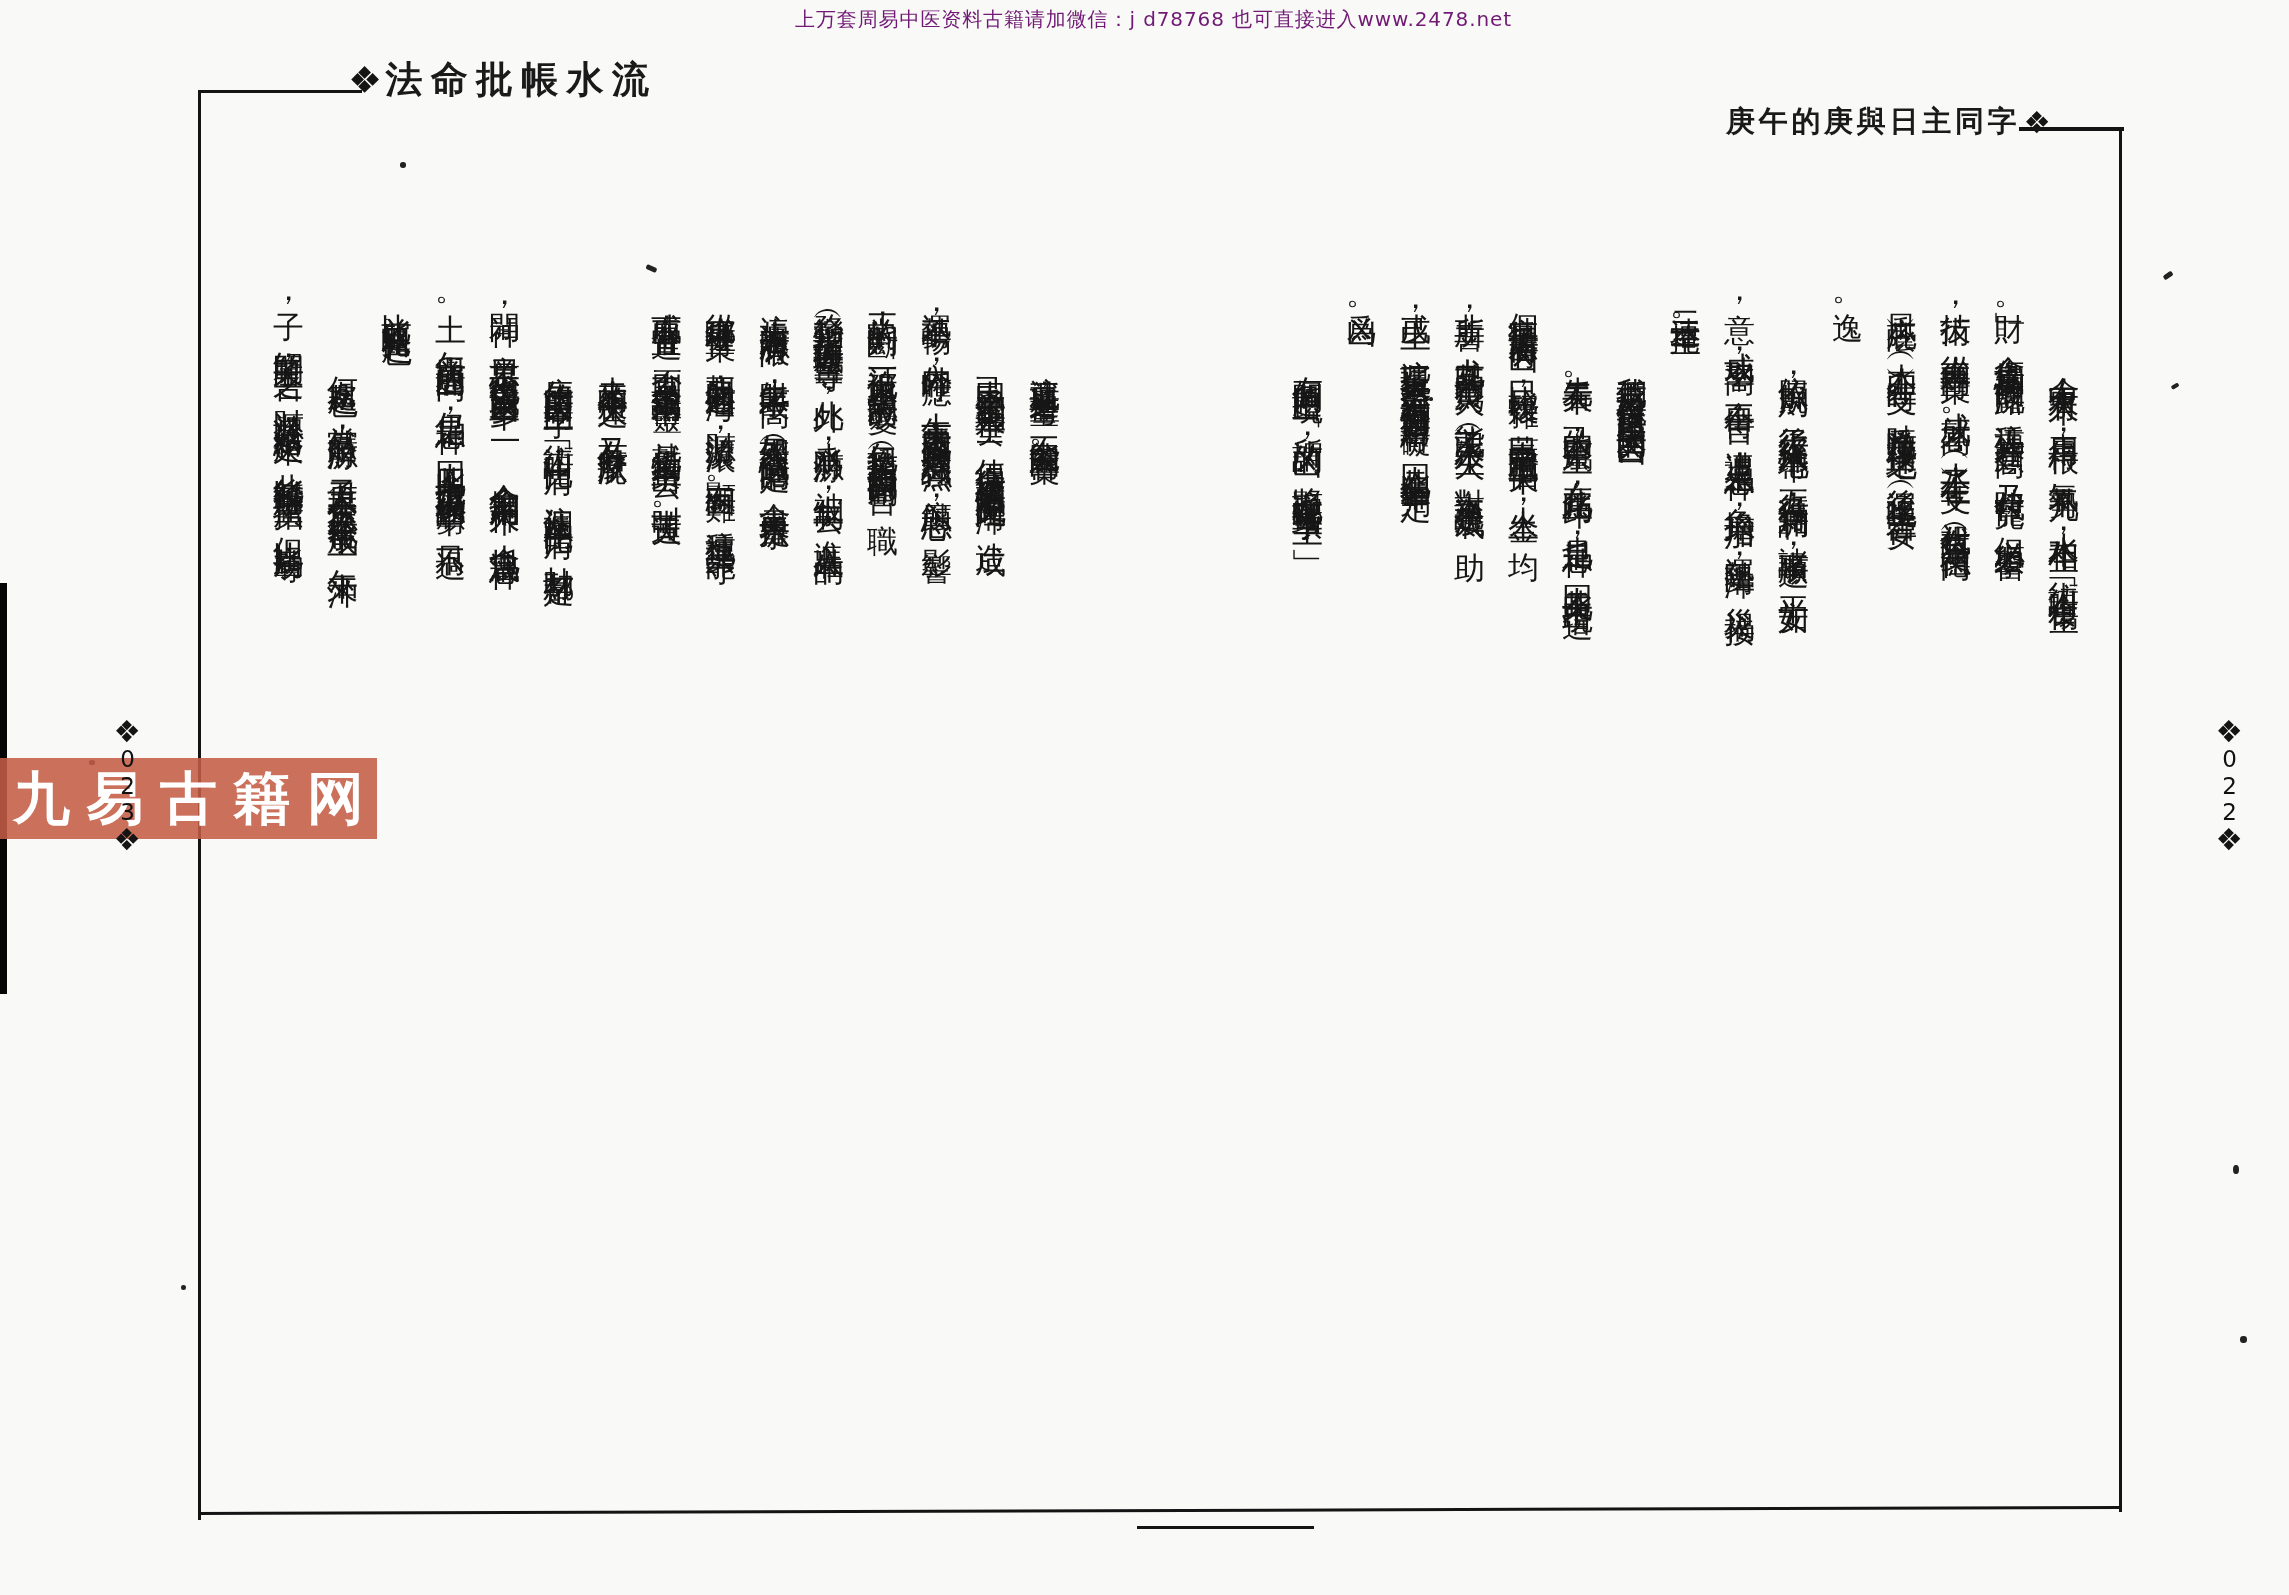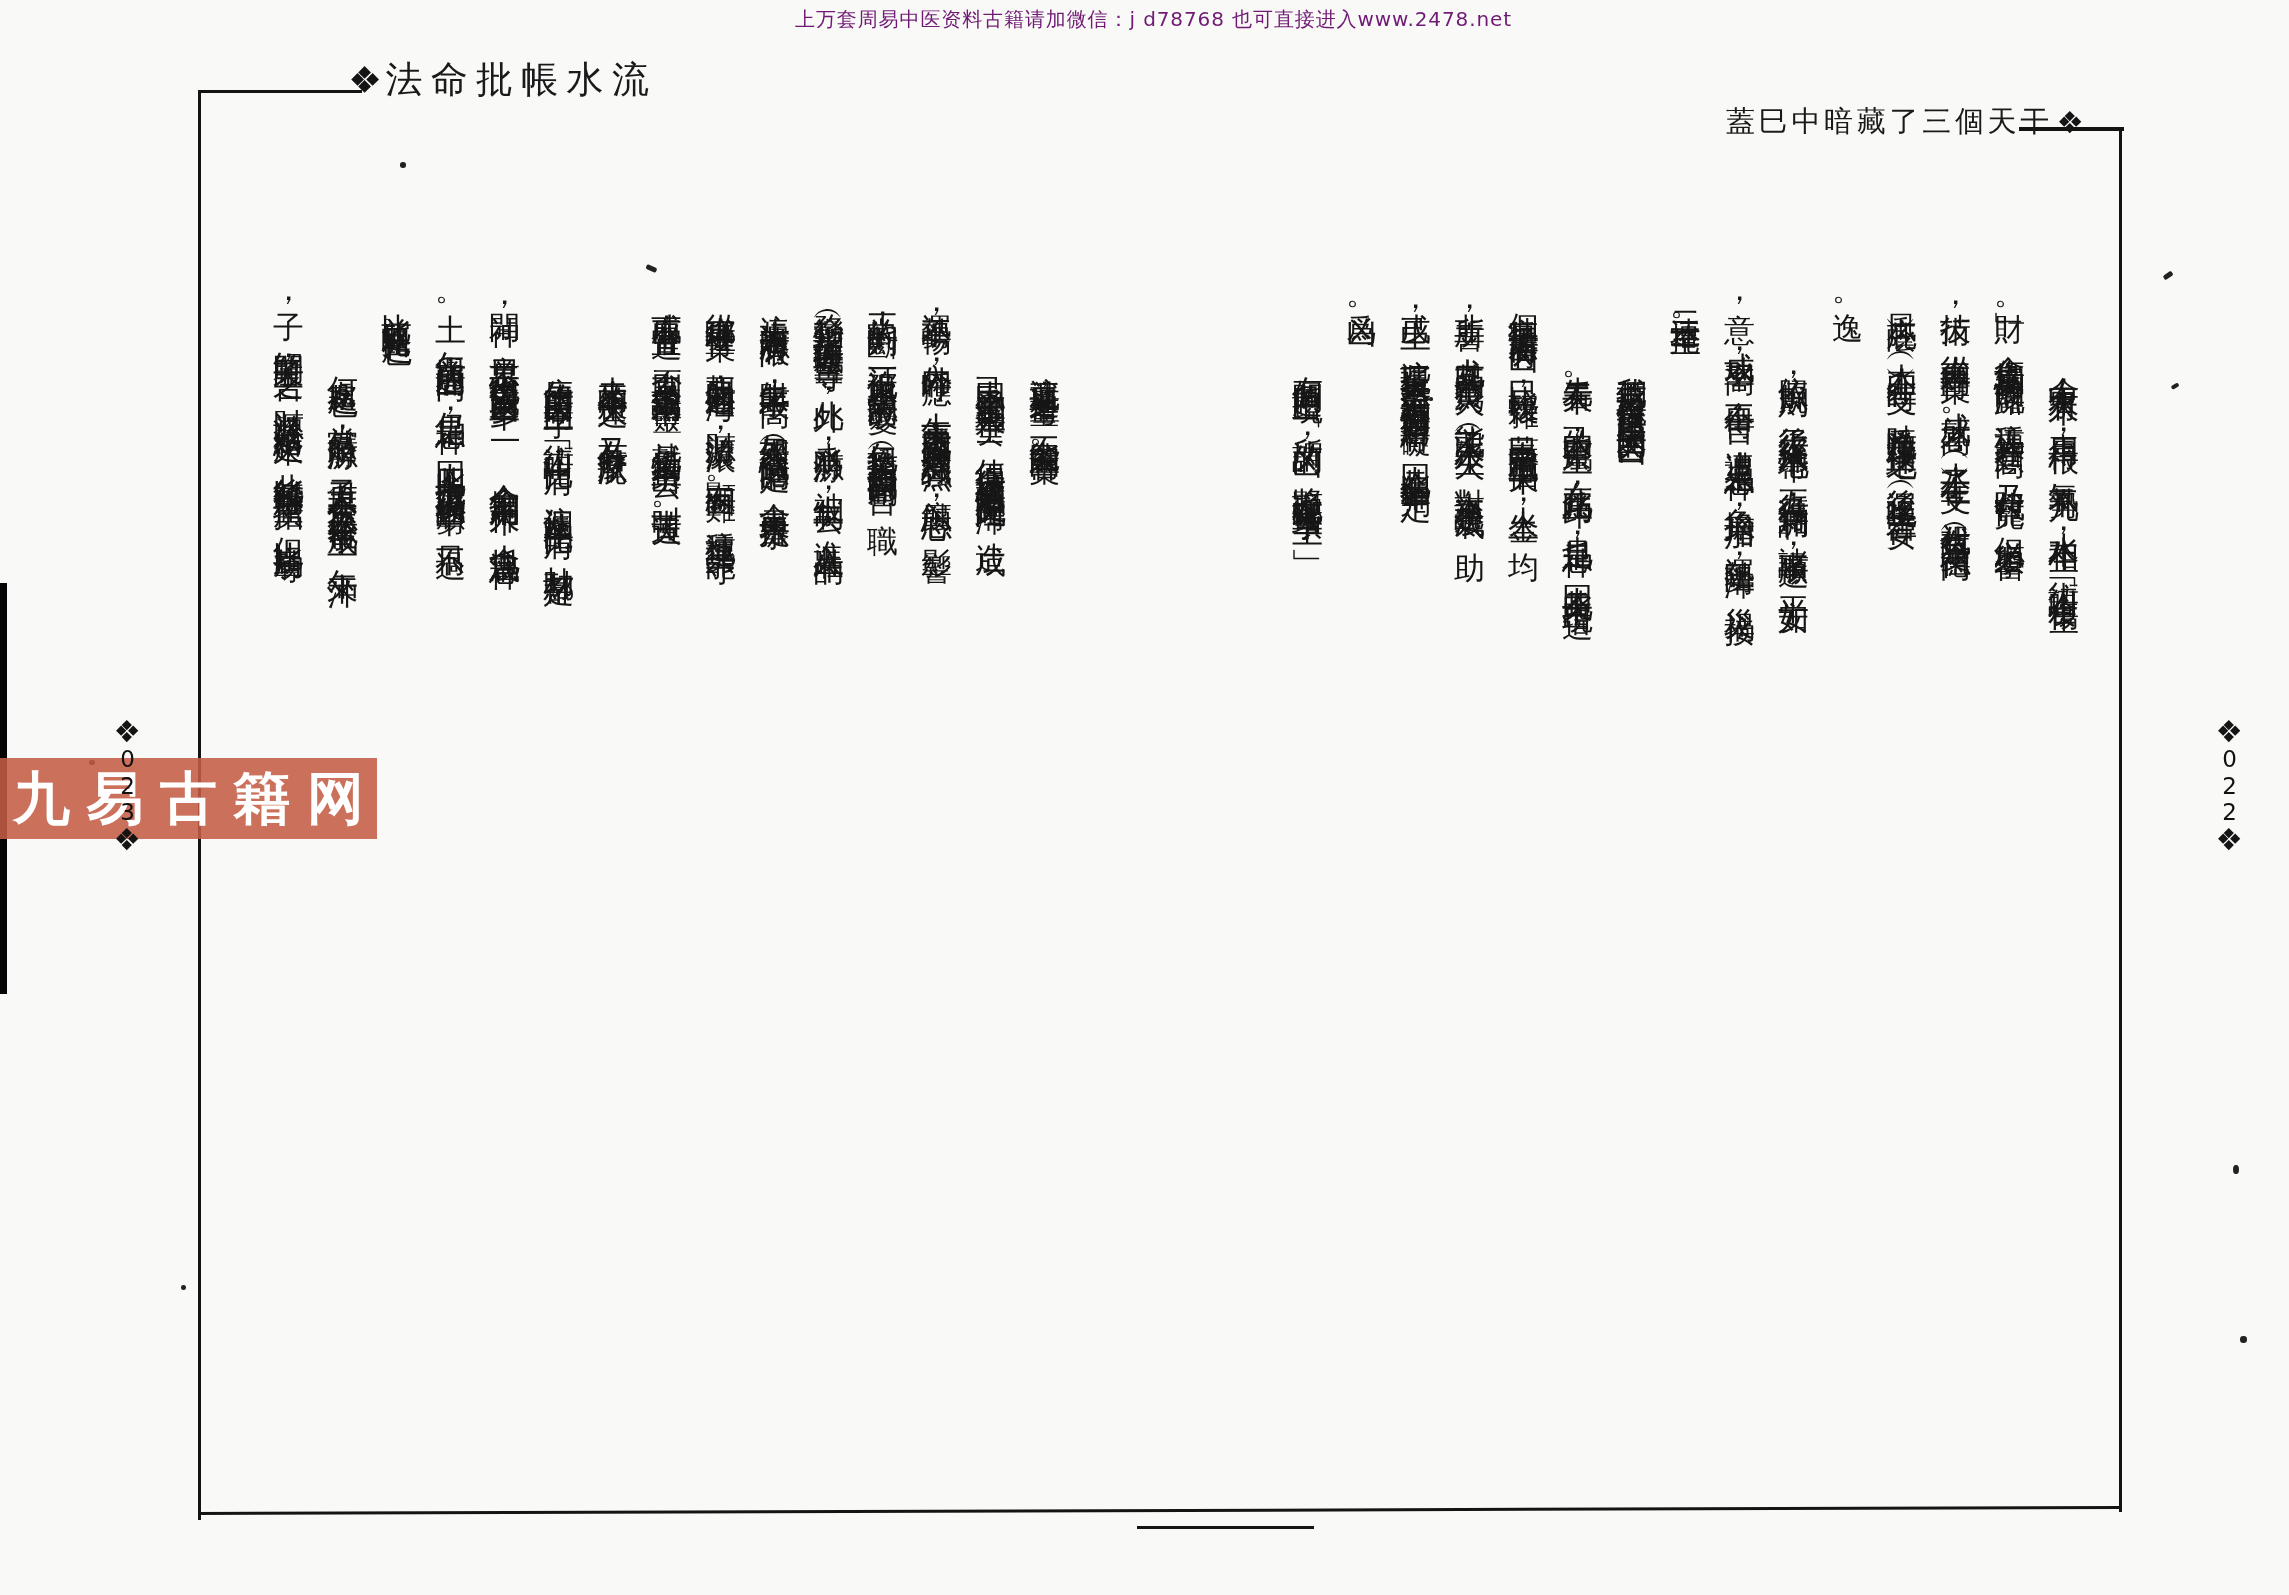--- a/index.html
+++ b/index.html
@@ -19,21 +19,21 @@
   
   .line{position:absolute;background:#141414;}
   .seg-top-left{left:198px;top:90px;width:164px;height:2.8px;}
   .seg-top-right{left:2019px;top:127px;width:105px;height:3.7px;}
   .border-left{left:198px;top:90px;width:2.8px;height:1430px;}
   .border-right{left:2119px;top:127px;width:2.8px;height:1385px;}
   .border-bottom{left:198px;top:1512px;width:1923px;height:2.8px;transform:rotate(-0.18deg);transform-origin:left center;}
   .bottom-extra{left:1137px;top:1526px;width:177px;height:2.8px;}
   .edge-strip{left:0;top:583px;width:6.5px;height:411px;background:#050505;}
   
-  .title{position:absolute;display:flex;align-items:center;font-weight:normal;white-space:nowrap;}
+  .title{position:absolute;display:flex;align-items:center;font-weight:bold;white-space:nowrap;}
   .title-left{left:353px;top:55px;font-size:37px;letter-spacing:8.3px;gap:7.4px;}
   .title-right{left:1726px;top:102px;font-size:29px;letter-spacing:3.7px;gap:4.6px;}
   
   .dmd{position:relative;display:inline-block;width:25px;height:25px;flex:0 0 25px;}
   .dmd i{position:absolute;width:9.2px;height:9.2px;background:#141414;transform:rotate(45deg);}
   .dmd i:nth-child(1){top:0;left:7.4px;}
   .dmd i:nth-child(2){top:7.4px;left:0;}
   .dmd i:nth-child(3){top:7.4px;left:14.8px;}
   .dmd i:nth-child(4){top:14.8px;left:7.4px;}
   .dmd.sm{transform:scale(0.8);}
@@ -87,21 +87,21 @@
   <div class="title title-left">
     <span class="dmd">
         <i></i>
         <i></i>
         <i></i>
         <i></i>
       </span>
     <span>法命批帳水流</span>
   </div>
   <div class="title title-right">
-    <span>蓋巳中暗藏了三個天干</span>
+    <span>庚午的庚與日主同字</span>
     <span class="dmd sm">
         <i></i>
         <i></i>
         <i></i>
         <i></i>
       </span>
   </div>
 
   <div class="vpage vpage-right" id="page-right">
       <div class="vcol ind">命中有水有木，喜用得根，氣勢不凡；水木相生，術語叫「食傷生</div>

